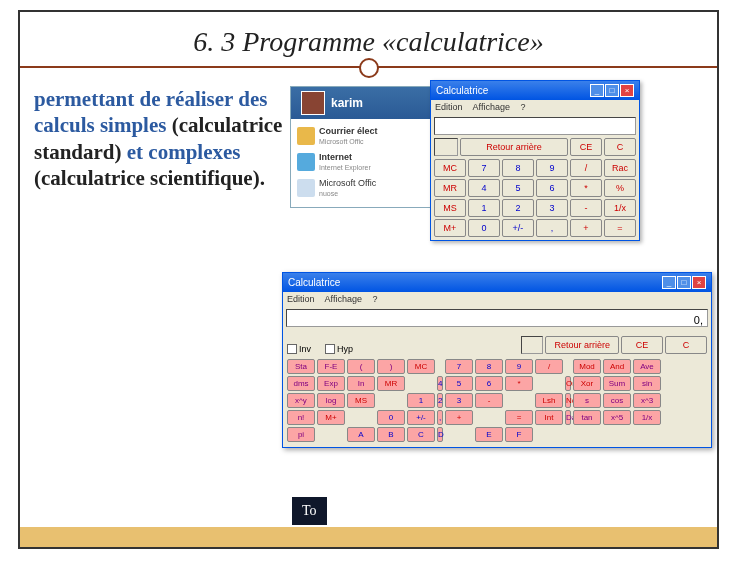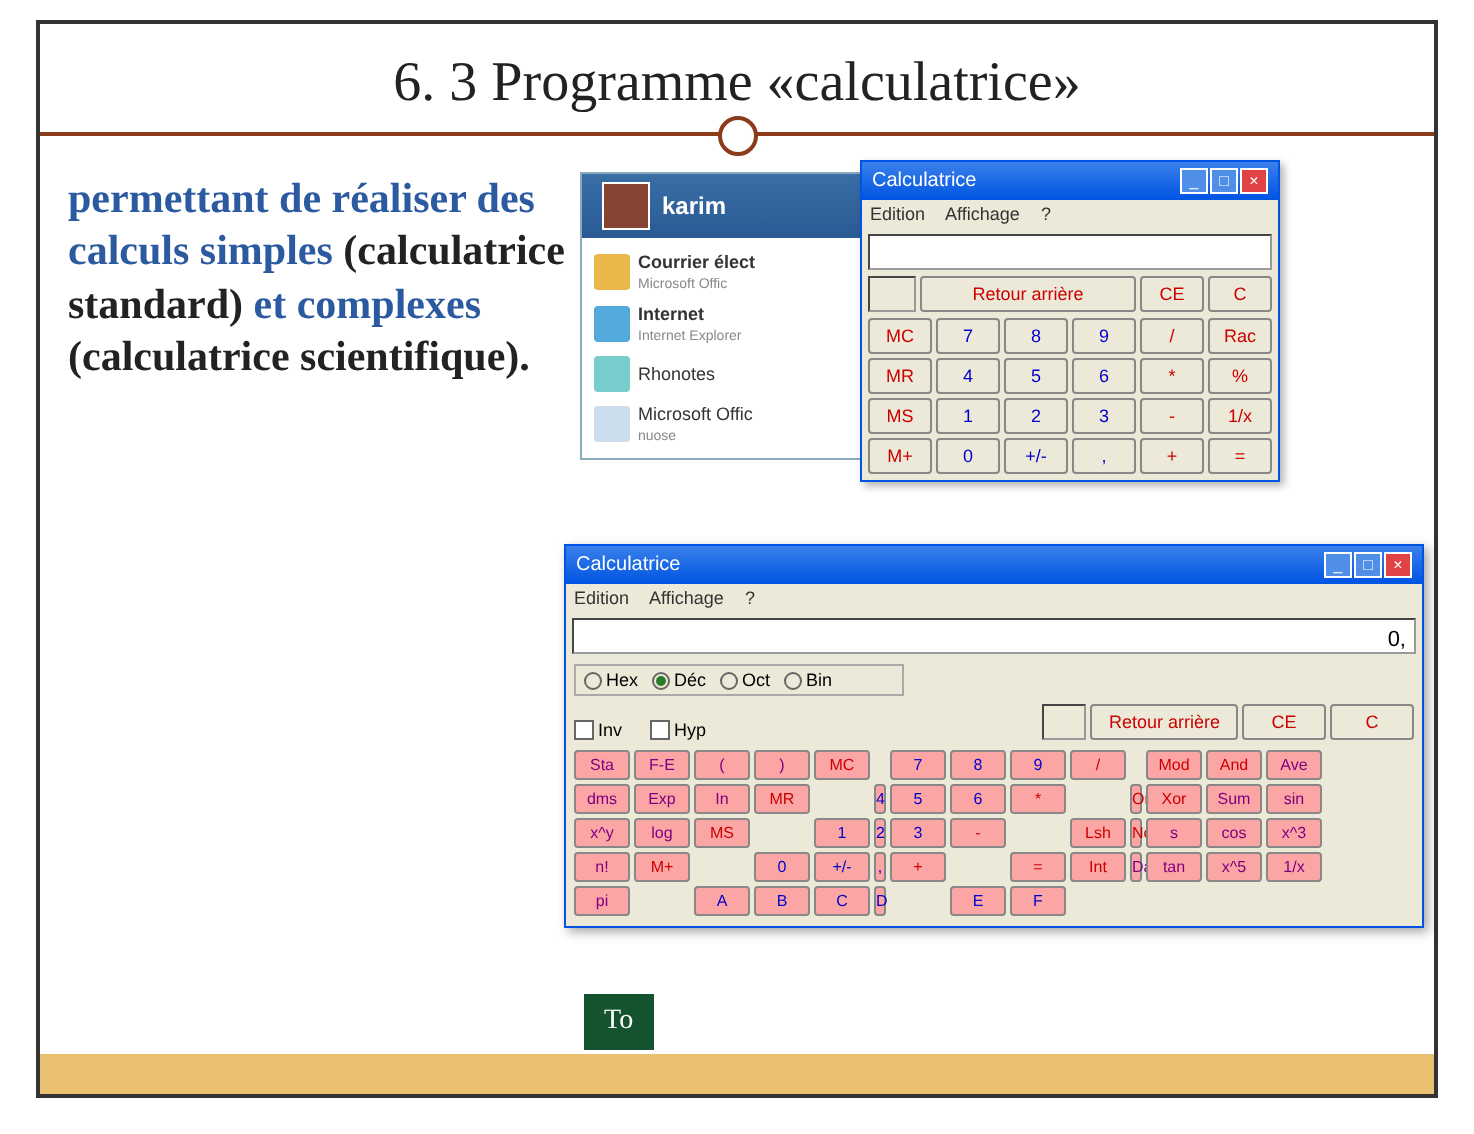--- a/index.html
+++ b/index.html
@@ -1,21 +1,21 @@
 <!DOCTYPE html>
 <html><head>
 <meta charset="utf-8">
 <style>
   * { box-sizing: border-box; margin: 0; padding: 0; }
   body { width: 737px; height: 567px; font-family: Georgia, serif; background: #fff; overflow: hidden; }
   
   .slide { width: 100%; height: 100%; padding: 10px 18px 18px; position: relative; }
   .slide-inner { border: 2px solid #333; height: 100%; position: relative; background: #fff; }
   
-  .title { font-size: 28px; text-align: center; padding: 14px 0 8px; font-weight: normal; color: #222; }
+  .title { font-size: 28px; text-align: center; padding: 14px 0 8px; font-weight: normal; color: #222; font-style: italic; }
   .hr { border: none; border-top: 2px solid #8b3a1a; margin: 0; }
   .circle-row { display:flex; justify-content:center; margin-top:-10px; }
   .circle { width: 20px; height: 20px; border: 2px solid #8b3a1a; border-radius: 50%; background:#fff; }
   
   .content { display:flex; padding: 8px 14px; gap: 6px; position: relative; height: calc(100% - 80px); }
   .text-col { width: 250px; font-size: 21px; color: #222; line-height: 1.25; font-family: Georgia, serif; }
   .text-col .blue { color: #2c5aa0; font-weight: bold; }
   .text-col .bold { font-weight: bold; }
   
   .workspace { position: relative; flex: 1; font-family: Tahoma, sans-serif; font-size: 9px; }
@@ -65,21 +65,21 @@
   .chk-box { width:10px;height:10px;border:1px solid #666; background:#fff;}
   .sci-top-btns { display:flex; gap:2px; margin-left:auto;}
   .sci-top-btns .cbtn { padding:3px 8px; min-width:60px;}
   .sci-grid { display:grid; grid-template-columns: repeat(5,28px) 6px repeat(4,28px) 6px repeat(3,28px); gap:2px; padding:3px 4px 5px; }
   .sci-grid .gap { background:transparent; border:none; }
   .sbtn { border:1px solid #888; background:#fca5a5; padding:2px 0; text-align:center; font-size:8px; cursor:pointer; border-radius:2px; color:#800080;}
   .sbtn.num { color:#00c; }
   .sbtn.mem { color:#c00; }
   .sbtn.op { color:#c00;}
   
-  .footer-btn { position:absolute; bottom:22px; left:272px; background:#14532d; color:#fff; padding:6px 10px; font-size:14px; border-radius:0; font-family: Tahoma; }
+  .footer-btn { position:absolute; bottom:22px; left:272px; background:#0f172a; color:#fff; padding:6px 10px; font-size:14px; border-radius:0; font-family: Tahoma; }
   
   .bottom-bar { position:absolute; bottom:0; left:0; right:0; height:20px; background:#e8c070; }
 </style>
 </head>
 <body>
 
 <div class="slide">
   <div class="slide-inner">
     <h1 class="title">6. 3 Programme «calculatrice»</h1>
     <hr class="hr">
@@ -105,24 +105,20 @@
           </div>
           <div class="startmenu-body">
             <div class="sm-left">
               <div class="sm-left-item">
                   <span class="sm-icon" style="background:#e9b84a"></span>
                   <span><b>Courrier élect</b><br><span style="font-size:7px;color:#888">Microsoft Offic</span></span>
                 </div>
               <div class="sm-left-item">
                   <span class="sm-icon"></span>
                   <span><b>Internet</b><br><span style="font-size:7px;color:#888">Internet Explorer</span></span>
-                </div>
-              <div class="sm-left-item">
-                  <span class="sm-icon" style="background:#7cc"></span>
-                  <span>Rhonotes</span>
                 </div>
               <div class="sm-left-item">
                   <span class="sm-icon" style="background:#cde"></span>
                   <span><span>Microsoft Offic</span><br><span style="font-size:7px;color:#888">nuose</span></span>
                 </div>
             </div>
             <div class="sm-right">
               <div class="sm-right-item">Accessibilité</div>
               <div class="sm-right-item">Communications</div>
               <div class="sm-right-item">Divertissement</div>
@@ -190,38 +186,20 @@
               <span class="tb-btn tb-close">×</span>
             </div>
           </div>
           <div class="menubar">
             <span>Edition</span>
             <span>Affichage</span>
             <span>?</span>
           </div>
           <div class="sci-display">0,</div>
           <div class="sci-radio-row">
-            <div class="radio-group g1" id="base-radios">
-                <span class="radio">
-                  <span class="radio-dot"></span>
-                  <span>Hex</span>
-                </span>
-                <span class="radio">
-                  <span class="radio-dot on"></span>
-                  <span>Déc</span>
-                </span>
-                <span class="radio">
-                  <span class="radio-dot"></span>
-                  <span>Oct</span>
-                </span>
-                <span class="radio">
-                  <span class="radio-dot"></span>
-                  <span>Bin</span>
-                </span>
-              </div>
           </div>
           <div class="sci-check-row">
             <span class="chk">
                 <span class="chk-box"></span>
                 <span>Inv</span>
               </span>
             <span class="chk">
                 <span class="chk-box"></span>
                 <span>Hyp</span>
               </span>

